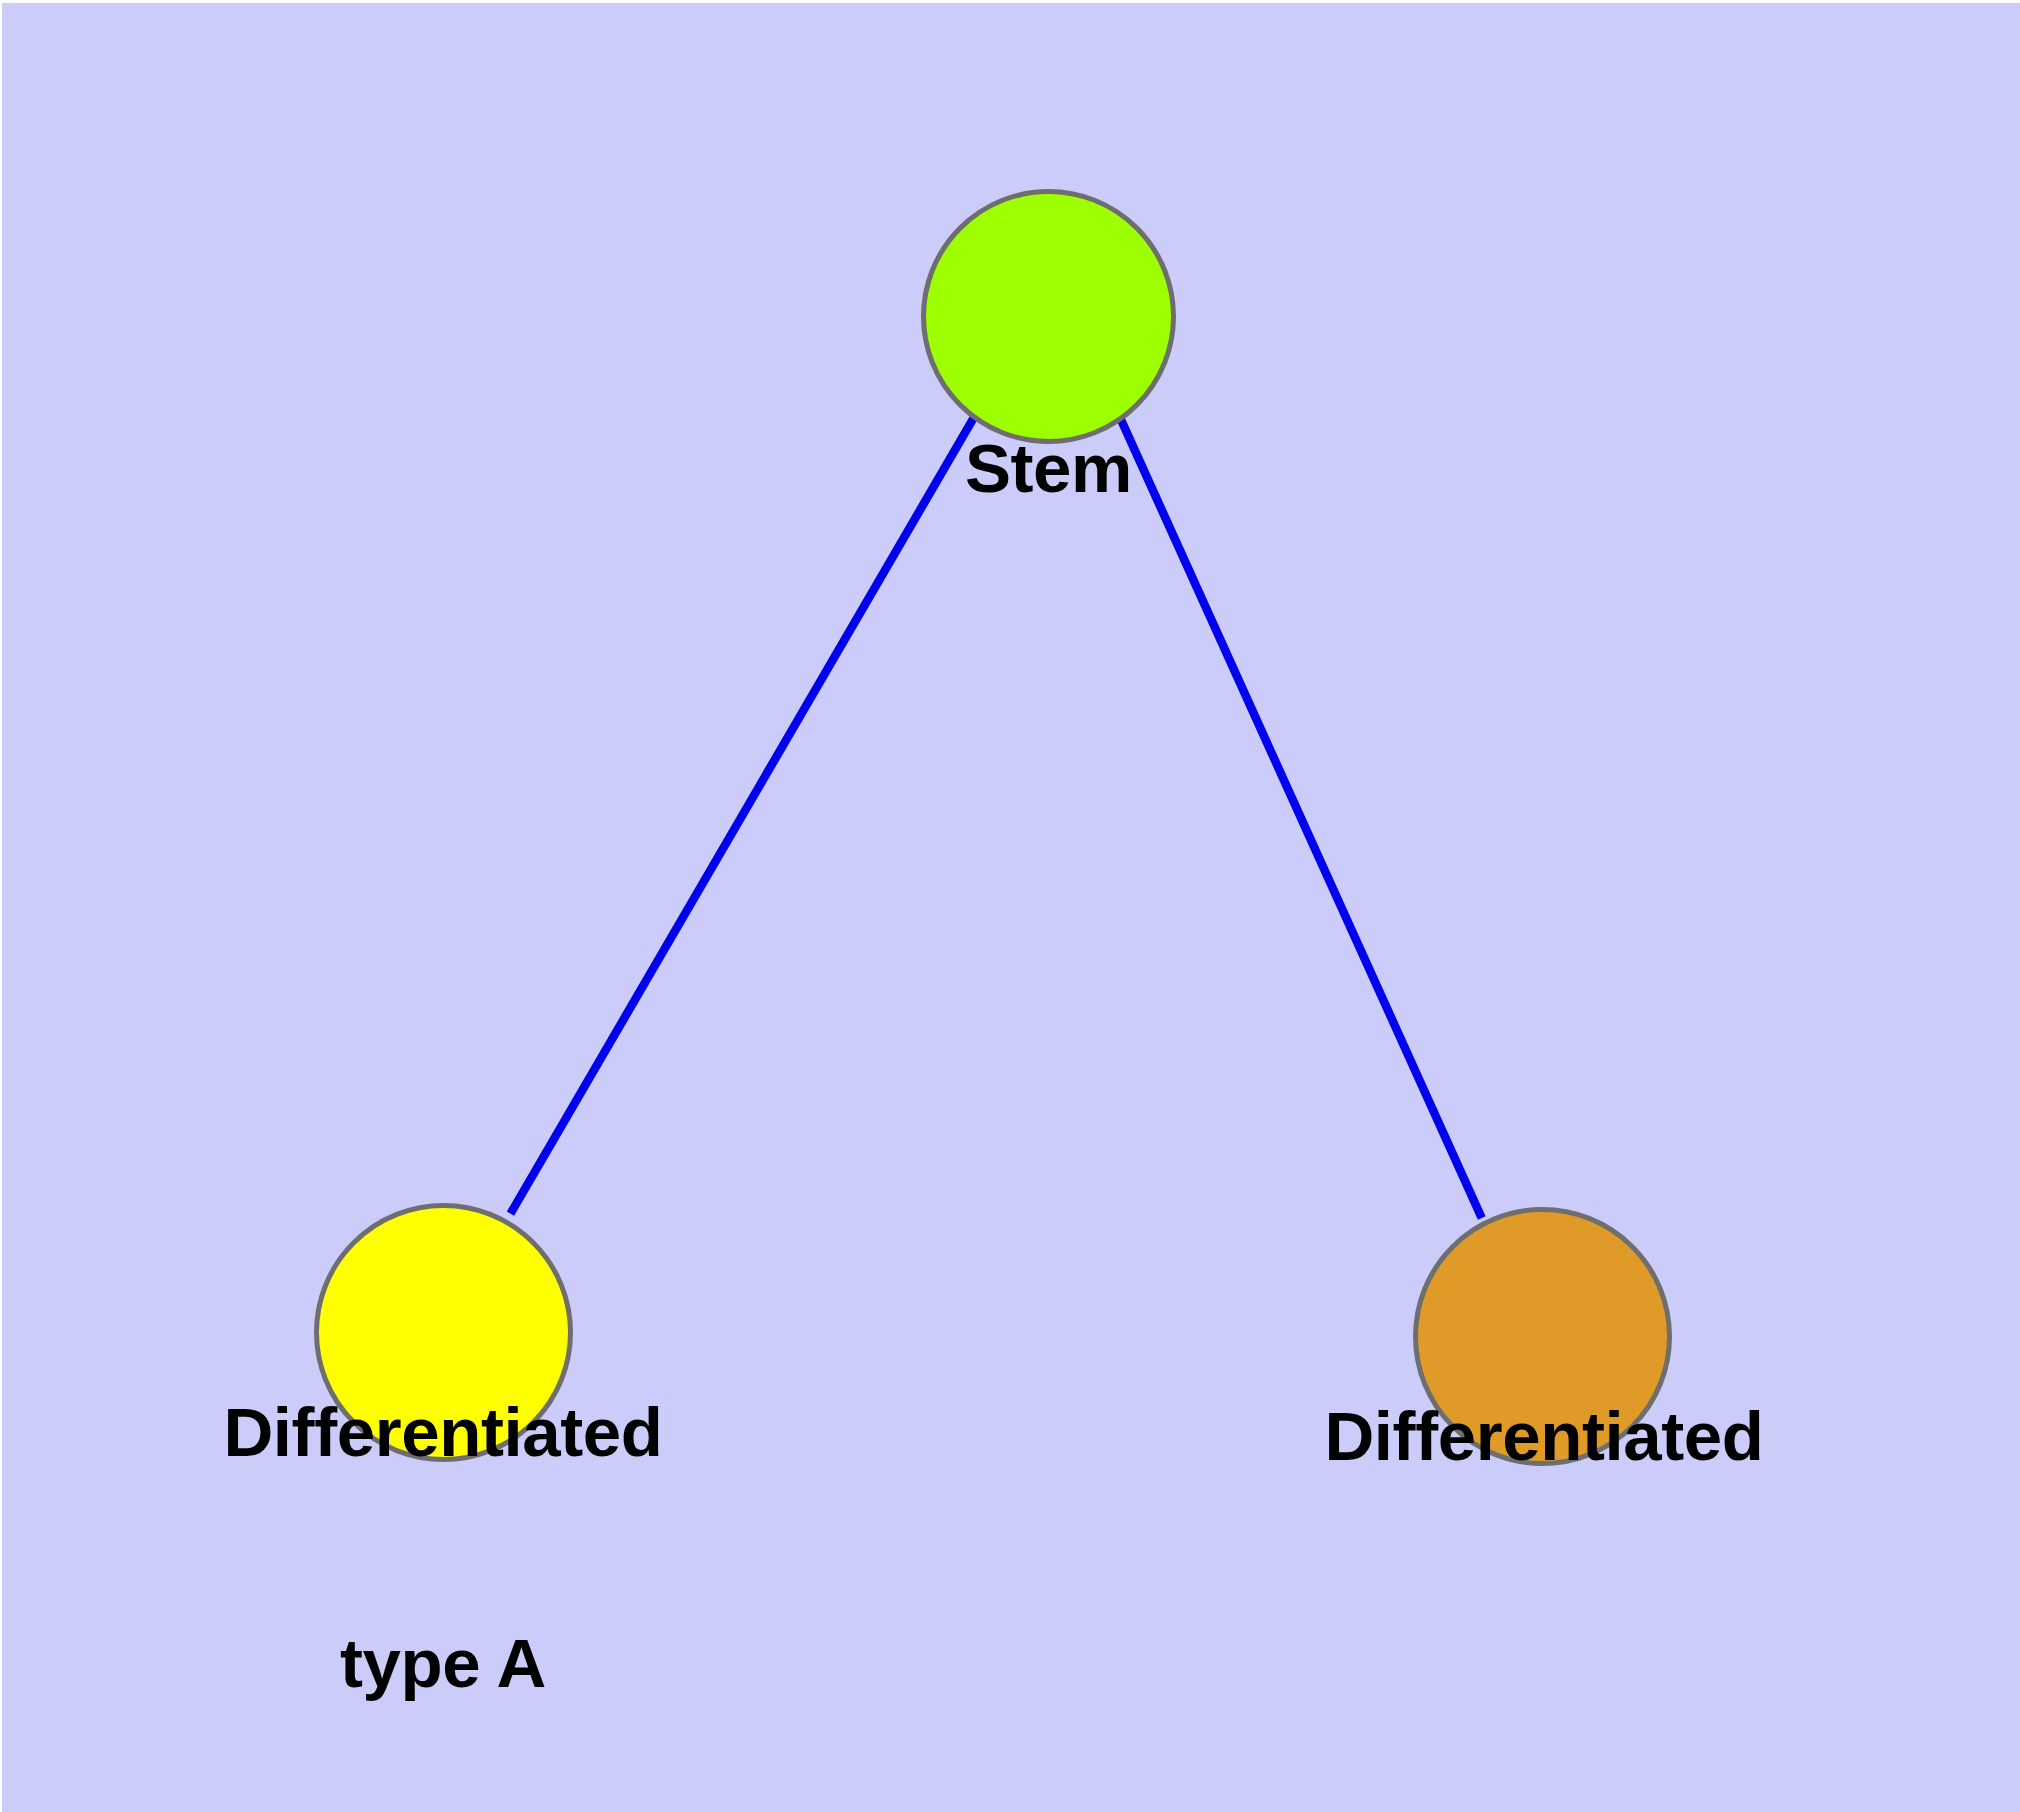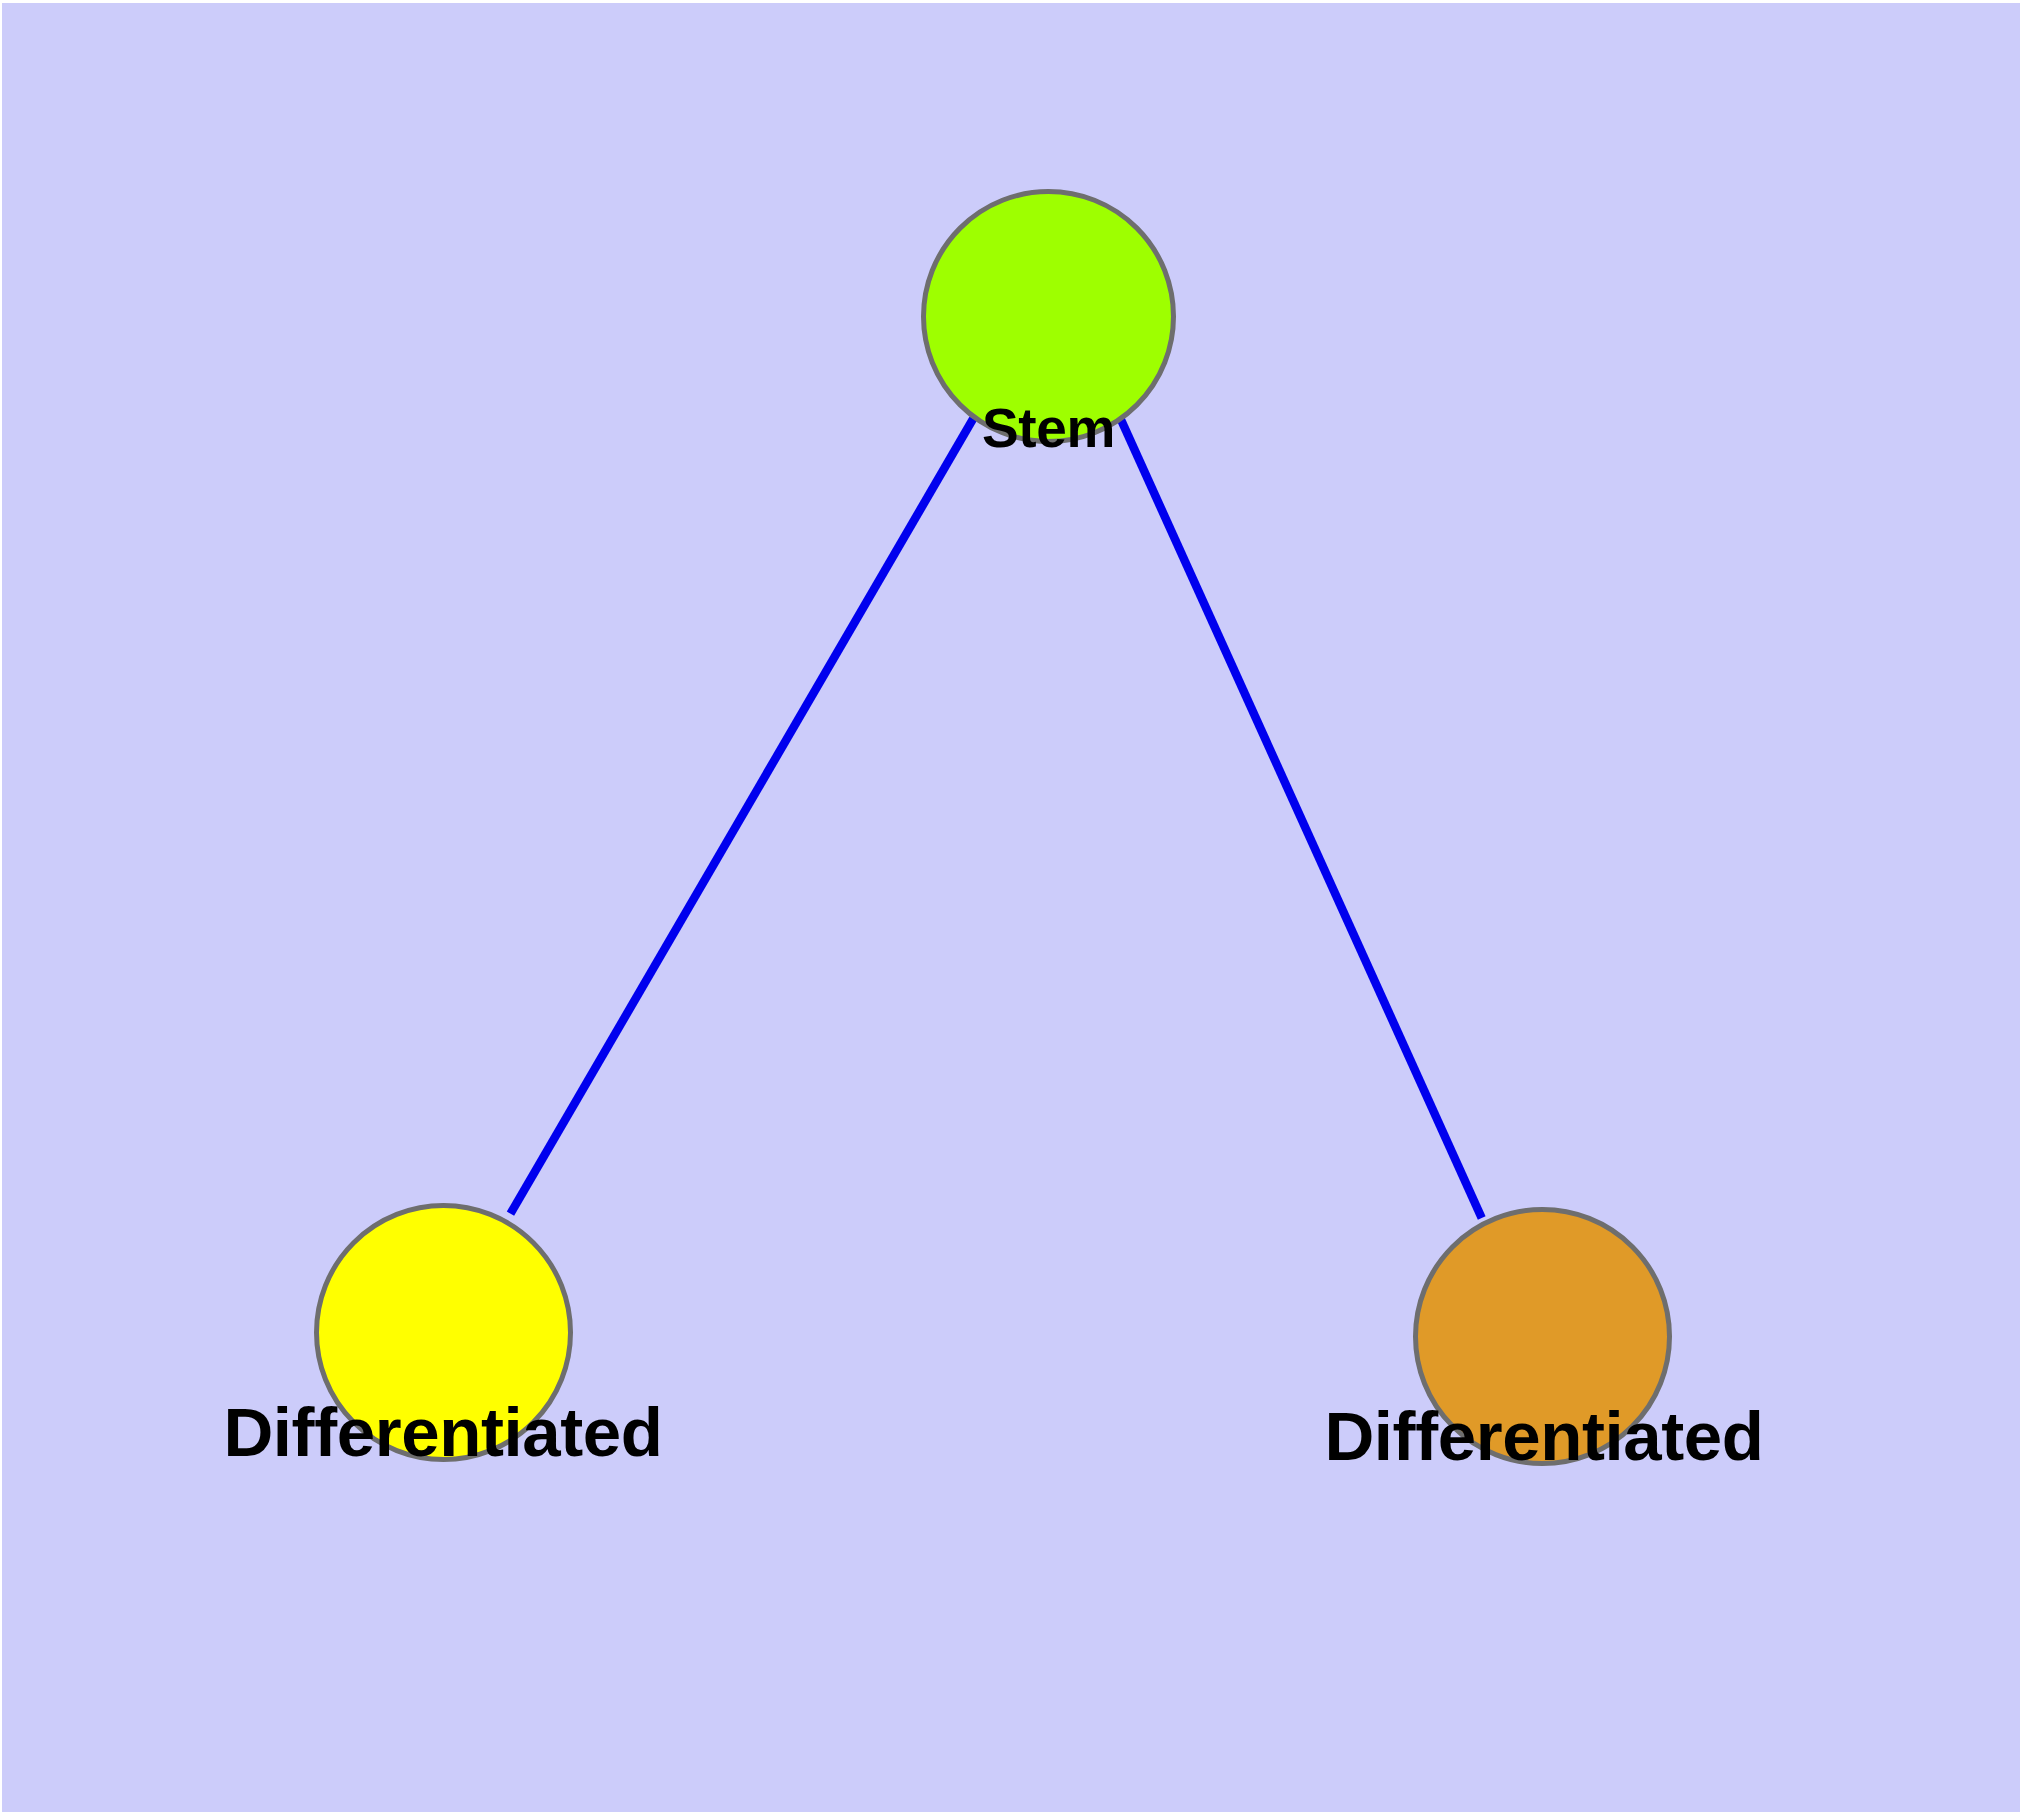--- a/index.html
+++ b/index.html
@@ -65,21 +65,21 @@
     left: 1413px;
     top: 1207px;
     width: 259px;
     height: 259px;
     background: #e09a28;
   }
   #label-stem {
     left: 879px;
     top: 275px;
     width: 339px;
-    font-size: 55px;
+    font-size: 69px;
   }
   #label-type-a {
     left: 104px;
     top: 1239px;
     width: 678px;
     font-size: 69px;
   }
   #label-type-b {
     left: 1205px;
     top: 1243px;
@@ -104,20 +104,21 @@
   <div class="graph-node" id="node-type-a"></div>
 
   <div class="graph-node" id="node-type-b"></div>
 
   <div class="node-label" id="label-stem">
     <div>Stem</div>
   </div>
 
   <div class="node-label" id="label-type-a">
     <div>Differentiated</div>
+    <div>type A</div>
   </div>
 
   <div class="node-label" id="label-type-b">
     <div>Differentiated</div>
   </div>
 
 </div>
 
 
 </body></html>

